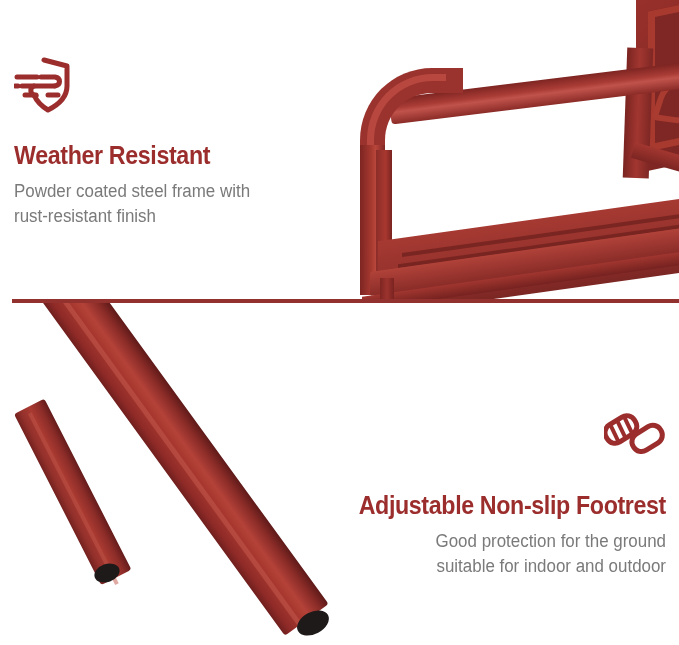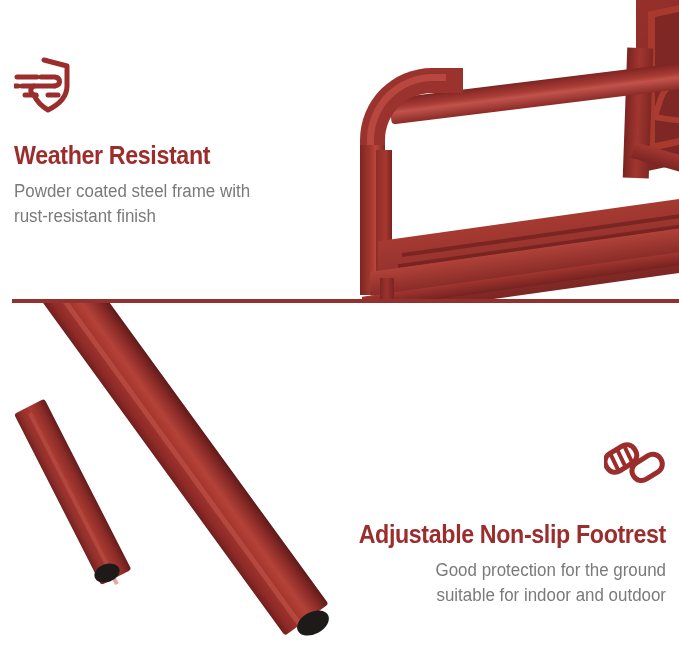--- a/index.html
+++ b/index.html
@@ -248,21 +248,21 @@
   }
   .foot-cap.small { left: 94px; top: 262px; width: 26px; height: 18px; transform: rotate(-20deg); }
   .foot-cap.big   { left: 296px; top: 310px; width: 34px; height: 22px; transform: rotate(-28deg); }
 
   
   .feature {
     position: absolute;
     z-index: 8;
   }
   .feature.top-left { left: 14px; top: 55px; width: 320px; }
-  .feature.bottom-right { left: 296px; top: 436px; width: 370px; text-align: right; }
+  .feature.bottom-right { left: 296px; top: 407px; width: 370px; text-align: right; }
 
   .icon-wrap { display: block; line-height: 0; }
   .feature.bottom-right .icon-wrap { text-align: right; }
 
   .headline {
     margin: 0;
     font-family: "Liberation Sans", sans-serif;
     font-weight: bold;
     font-size: 25px;
     line-height: 1.18;

